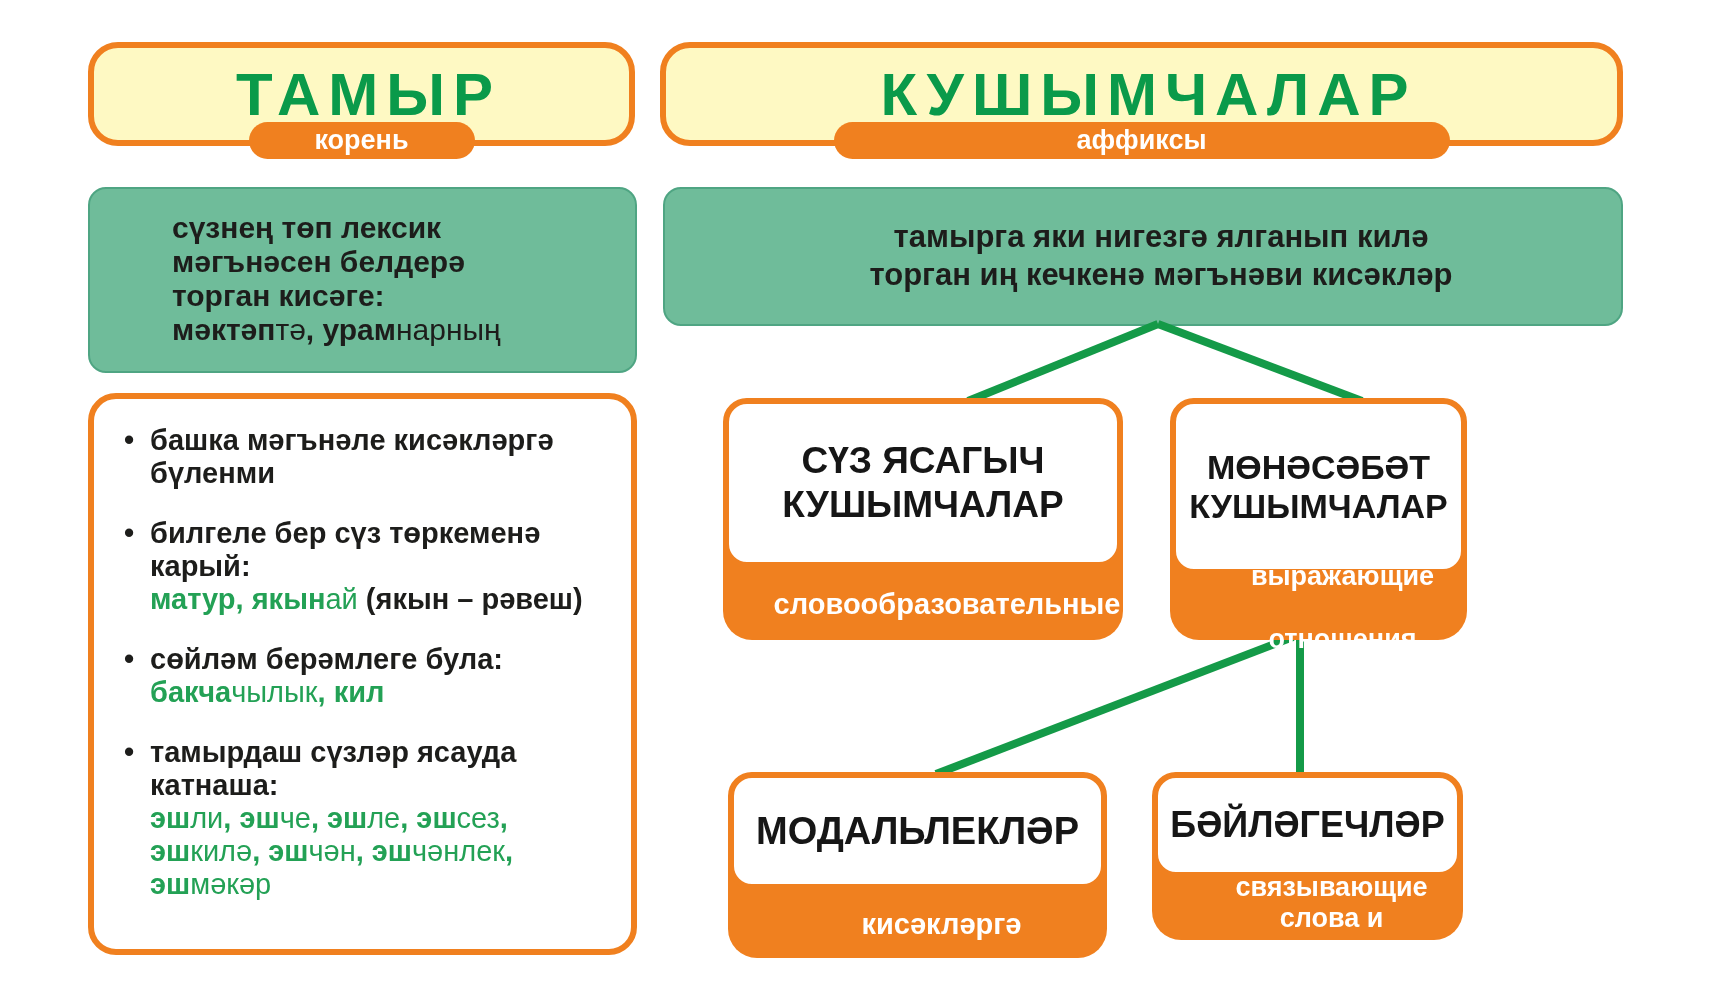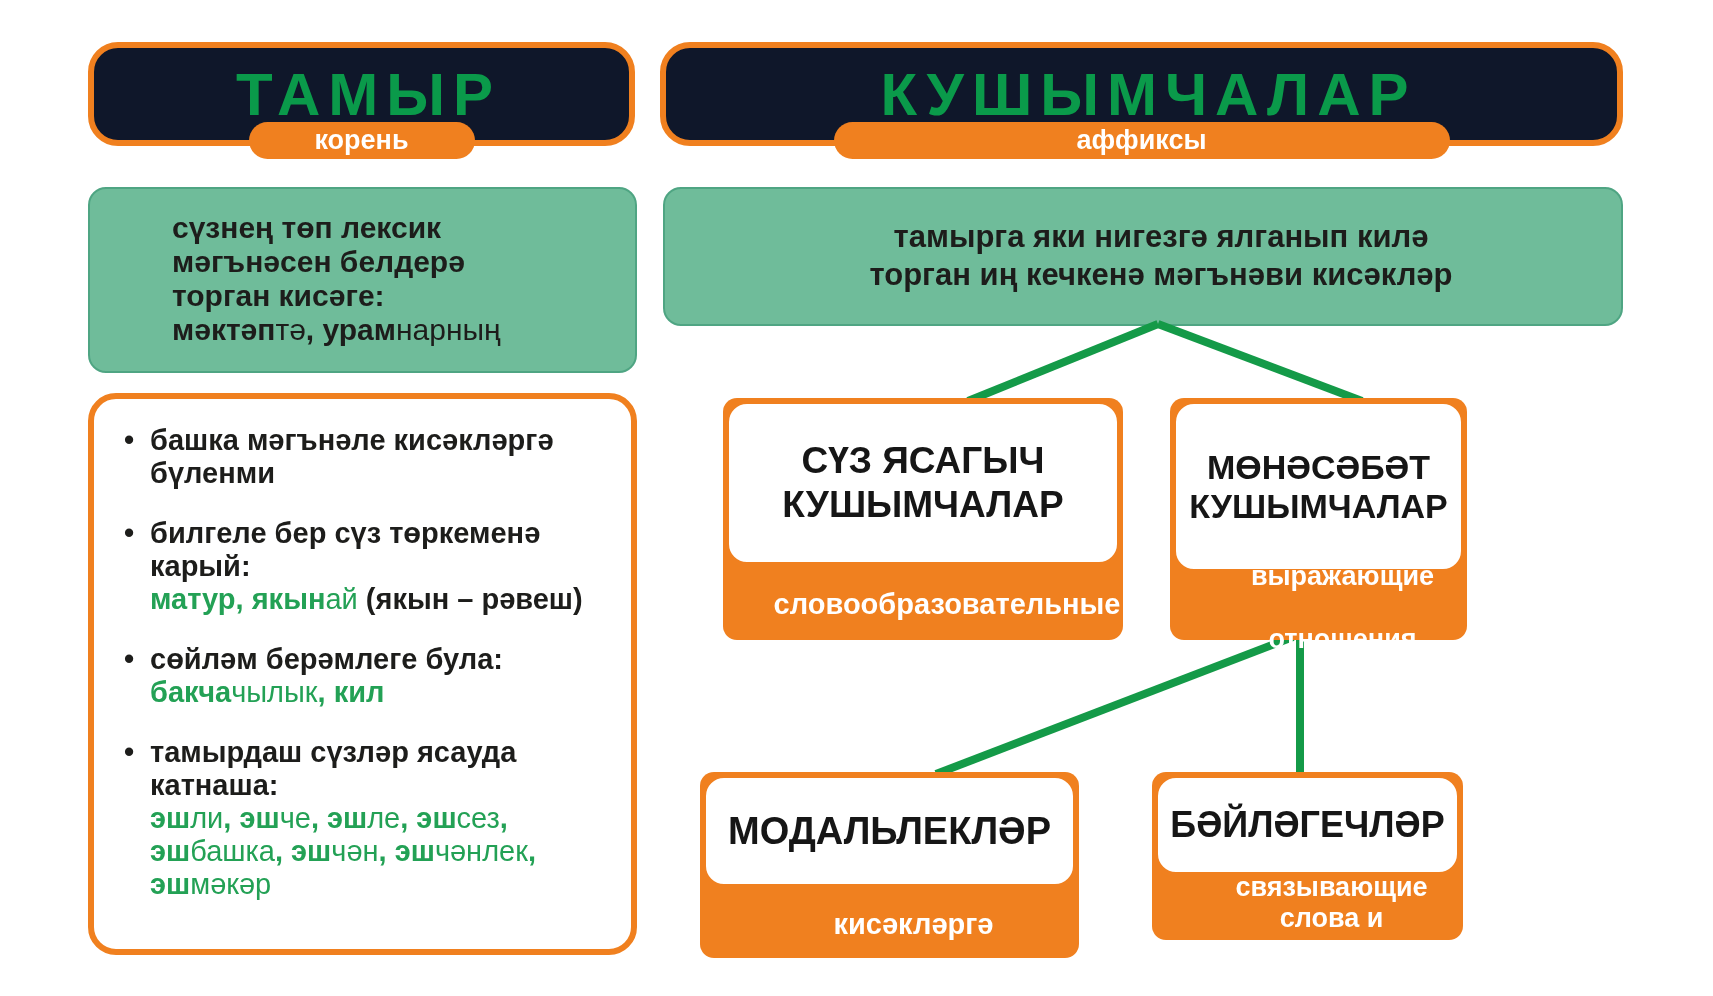--- a/index.html
+++ b/index.html
@@ -10,21 +10,21 @@
     height: 996px;
     background: #ffffff;
     overflow: hidden;
     font-family: "Liberation Sans", sans-serif;
     color: var(--black, #1d1d1b);
   }
 
   
   .hdrbox {
     position: absolute;
-    background: #0f172a;
+    background: #fef9c3;
     border: 6px solid var(--orange);
     border-radius: 30px;
     padding-left: 14px;
   }
   #root-header  { left: 88px;  top: 42px; width: 547px; height: 104px; }
   #affix-header { left: 660px; top: 42px; width: 963px; height: 104px; }
   .hdr-title {
     width: 100%; height: 100%;
     display: flex; align-items: center; justify-content: center;
     font-size: 60px; font-weight: bold; letter-spacing: 8px;
@@ -72,40 +72,40 @@
   .s-b  { font-weight: bold; color: var(--black); }
   .s-r  { font-weight: normal; color: var(--black); margin-top: 24px; }
   .s-gb { font-weight: bold; color: var(--tgreen); }
   .s-gr { font-weight: normal; color: var(--tgreen); }
 
   
   .connectors { position: absolute; left: 0; top: 0; pointer-events: none; }
   .connectors line { stroke: var(--line-green); stroke-width: 8; }
 
   
-  .card { position: absolute; background: var(--orange); border-radius: 14px; }
+  .card { position: absolute; background: var(--orange); border-radius: 29px; }
   .card .top {
     width: 100%; background: #fff;
     border: 6px solid var(--orange); border-radius: 24px;
     display: flex; flex-direction: column; align-items: center; justify-content: center;
     text-align: center; font-weight: bold; color: #161616;
   }
   .card .foot {
     display: flex; flex-direction: column; align-items: center; justify-content: center;
     text-align: center; color: #fff; font-weight: bold; margin-left: 48px;
   }
   #card-word-forming { left: 723px;  top: 398px; width: 400px; height: 242px; }
   #card-word-forming .top  { height: 170px; font-size: 37px; line-height: 44px; }
   #card-word-forming .foot { height: 72px;  font-size: 29px; }
 
   #card-relation { left: 1170px; top: 398px; width: 297px; height: 242px; }
   #card-relation .top  { height: 177px; font-size: 34px; line-height: 39px; }
   #card-relation .foot { height: 65px;  font-size: 27px; line-height: 30px; gap: 33px; }
 
-  #card-modal { left: 700px; top: 772px; width: 379px; height: 186px; }
+  #card-modal { left: 728px; top: 772px; width: 379px; height: 186px; }
   #card-modal .top  { height: 118px; font-size: 38px; }
   #card-modal .foot { height: 68px;  font-size: 29px; }
 
   #card-connective { left: 1152px; top: 772px; width: 311px; height: 168px; }
   #card-connective .top  { height: 106px; font-size: 36px; }
   #card-connective .foot { height: 80px;  font-size: 27px; line-height: 31px; }
 </style>
 </head>
 <body>
 
@@ -155,21 +155,21 @@
           <div class="tline"><span class="s-b">сөйләм берәмлеге була:</span></div>
           <div class="tline"><span class="s-gb">бакча</span><span class="s-gr">чылык</span><span class="s-gb">, кил</span></div>
         </div>
       </div>
       <div class="bullet">
         <span class="dot">•</span>
         <div class="bullet-body">
           <div class="tline"><span class="s-b">тамырдаш сүзләр ясауда</span></div>
           <div class="tline"><span class="s-b">катнаша:</span></div>
           <div class="tline"><span class="s-gb">эш</span><span class="s-gr">ли</span><span class="s-gb">, эш</span><span class="s-gr">че</span><span class="s-gb">, эш</span><span class="s-gr">ле</span><span class="s-gb">, эш</span><span class="s-gr">сез</span><span class="s-gb">,</span></div>
-          <div class="tline"><span class="s-gb">эш</span><span class="s-gr">башка</span><span class="s-gb">, эш</span><span class="s-gr">чән</span><span class="s-gb">, эш</span><span class="s-gr">чәнлек</span><span class="s-gb">,</span></div>
+          <div class="tline"><span class="s-gb">эш</span><span class="s-gr">килә</span><span class="s-gb">, эш</span><span class="s-gr">чән</span><span class="s-gb">, эш</span><span class="s-gr">чәнлек</span><span class="s-gb">,</span></div>
           <div class="tline"><span class="s-gb">эш</span><span class="s-gr">мәкәр</span></div>
         </div>
       </div>
     </div>
 
   <svg class="connectors" width="1713" height="996">
     <line x1="1158" y1="324" x2="968" y2="401"></line>
     <line x1="1158" y1="324" x2="1362" y2="401"></line>
     <line x1="1293" y1="637" x2="936" y2="774"></line>
     <line x1="1300" y1="637" x2="1300" y2="774"></line>

